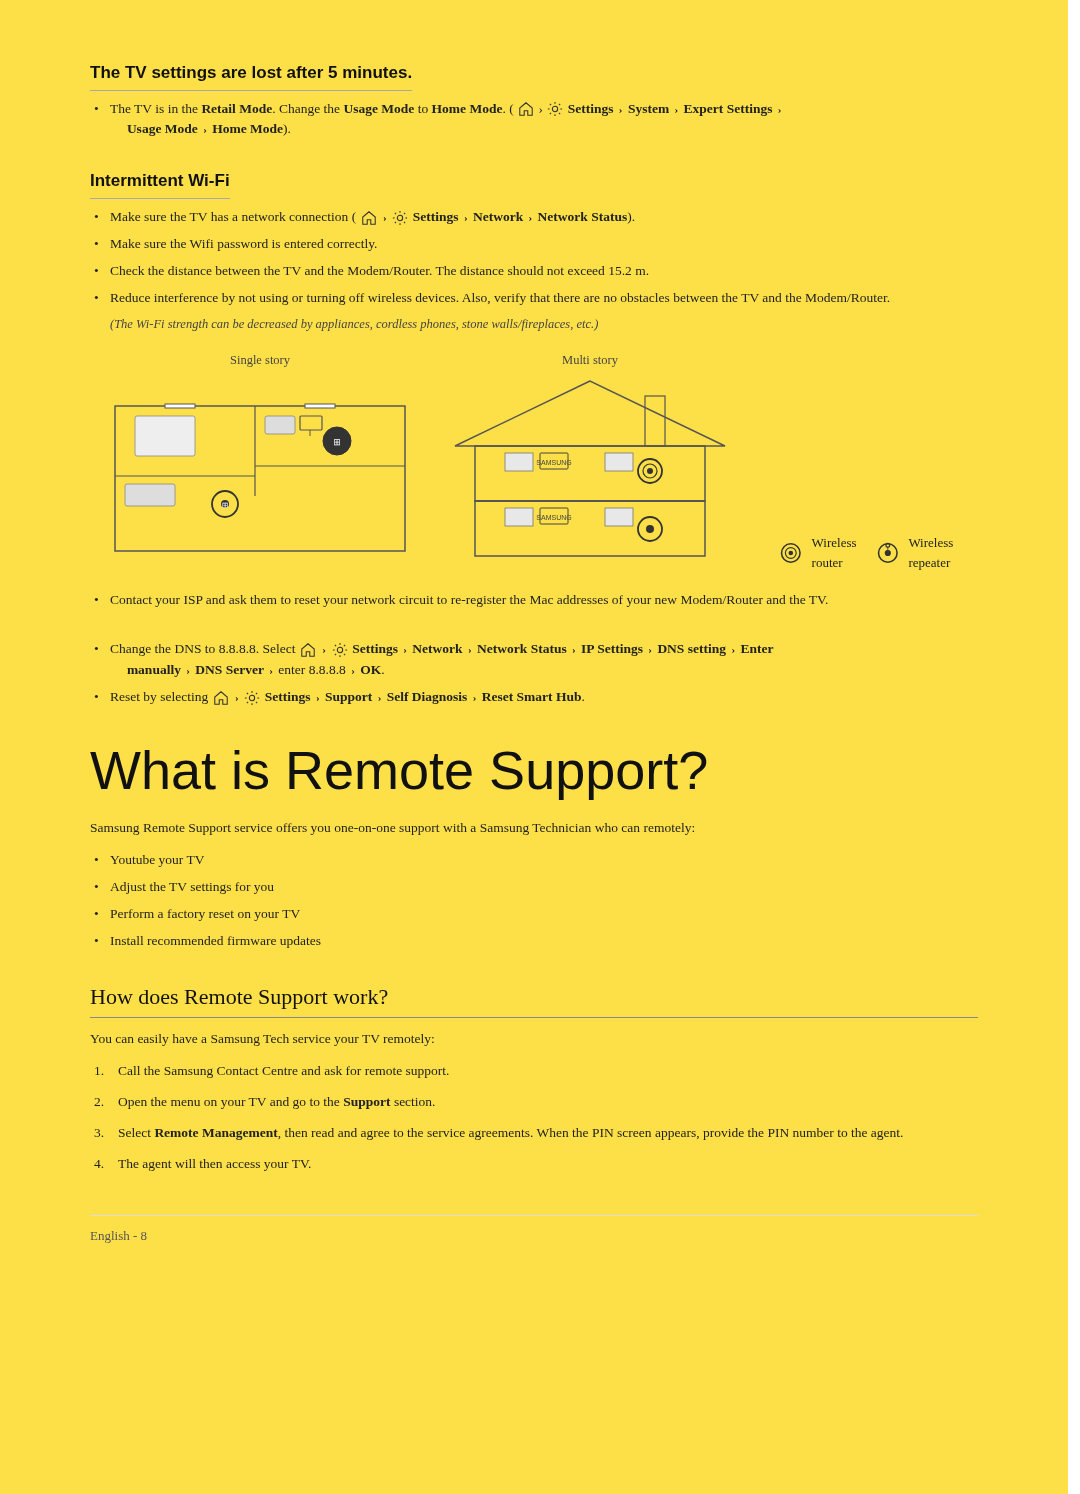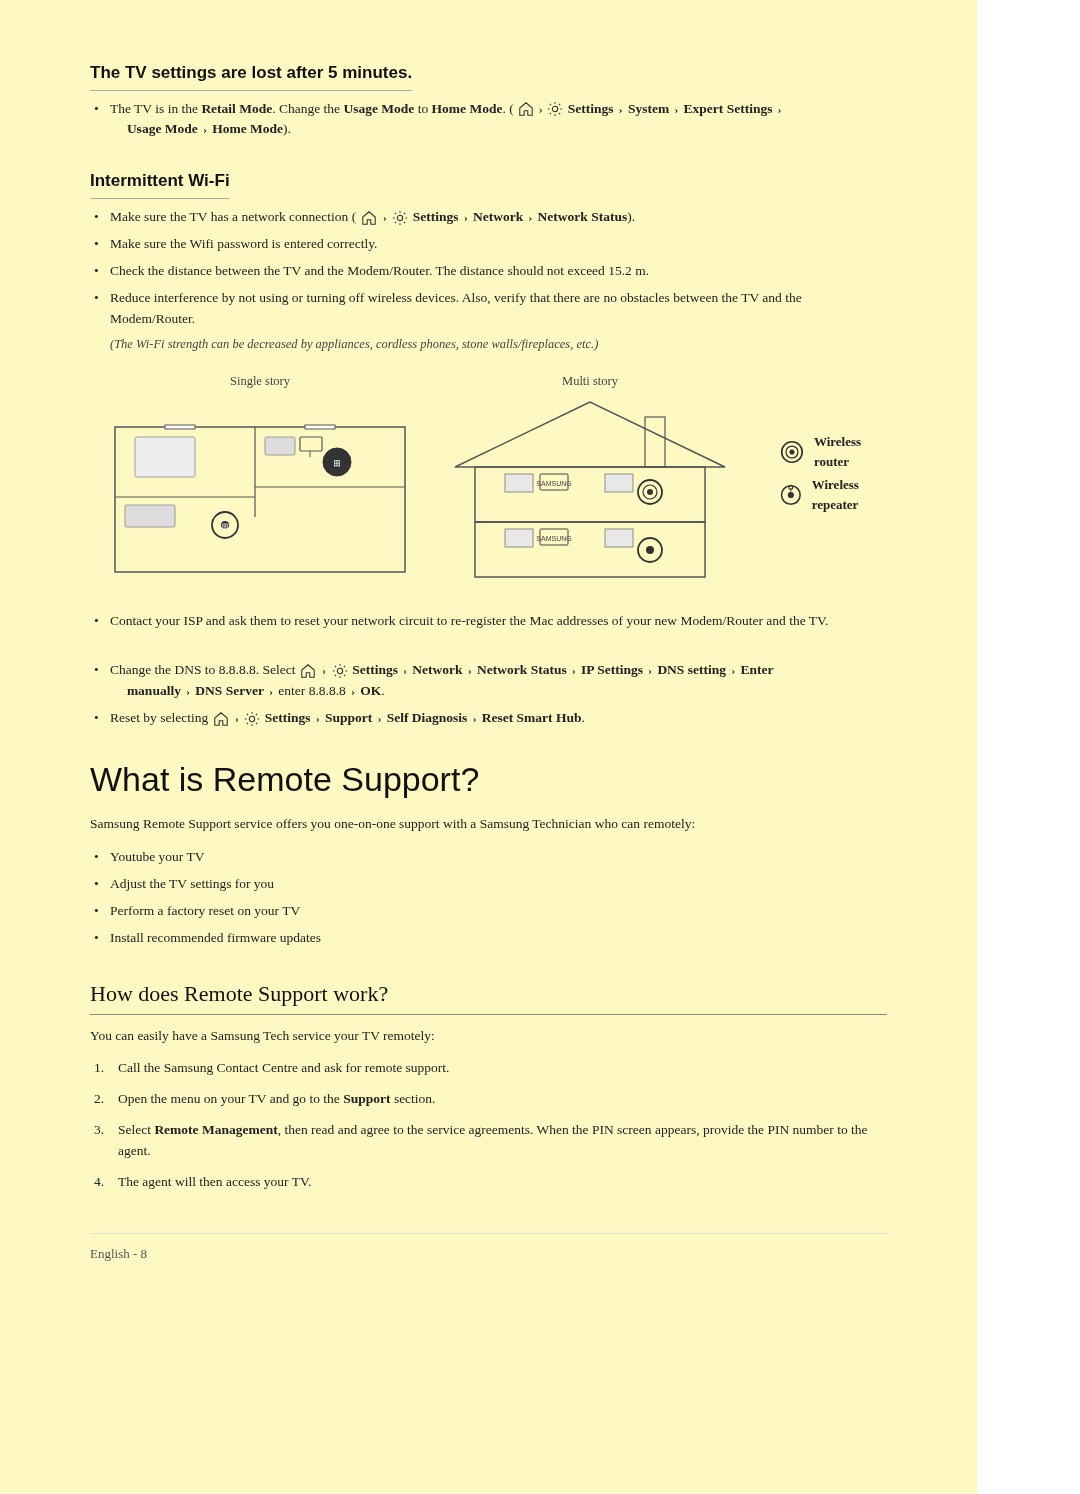--- a/index.html
+++ b/index.html
@@ -4,38 +4,38 @@
   <style>
     * { margin: 0; padding: 0; box-sizing: border-box; }
     body {
       font-family: 'Times New Roman', Georgia, serif;
       background: #ffffff;
       color: #222;
       font-size: 14px;
       line-height: 1.5;
     }
     .page {
-      width: 977px;
+      width: 1068px;
       min-height: 1494px;
       padding: 60px 90px 32px 90px;
-      background: #fef9c3;
+      background: #fde047;
     }
     h2 {
       font-family: Arial, Helvetica, sans-serif;
       font-size: 17px;
       font-weight: 700;
       margin-bottom: 8px;
       color: #111;
       border-bottom: 1px solid #aaa;
       padding-bottom: 4px;
       display: inline-block;
     }
     h1.big-heading {
       font-family: Arial, Helvetica, sans-serif;
-      font-size: 34px;
+      font-size: 54px;
       font-weight: 300;
       margin: 30px 0 14px 0;
       color: #111;
       line-height: 1.2;
     }
     h2.section-title {
       font-family: Liberation Serif, serif;
       font-size: 22px;
       font-weight: 400;
       margin-bottom: 10px;
@@ -96,40 +96,38 @@
       margin: 0 1px;
     }
     .chevron {
       font-size: 11px;
       font-weight: bold;
       margin: 0 2px;
     }
     
     .diagram-area {
       display: flex;
-      align-items: flex-start;
+      align-items: flex-end;
       margin: 18px 0 18px 0;
       gap: 0;
     }
     .diagram-left {
       flex: 0 0 340px;
       text-align: center;
     }
     .diagram-right {
       flex: 0 0 320px;
       text-align: center;
     }
     .diagram-legend {
       flex: 1;
       padding-left: 30px;
       padding-top: 60px;
       display: flex;
-      flex-direction: column;
       gap: 4px;
-      font-weight: bold;
     }
     .diagram-label {
       font-size: 12.5px;
       color: #444;
       margin-bottom: 6px;
     }
     .legend-item {
       display: flex;
       align-items: center;
       gap: 10px;

